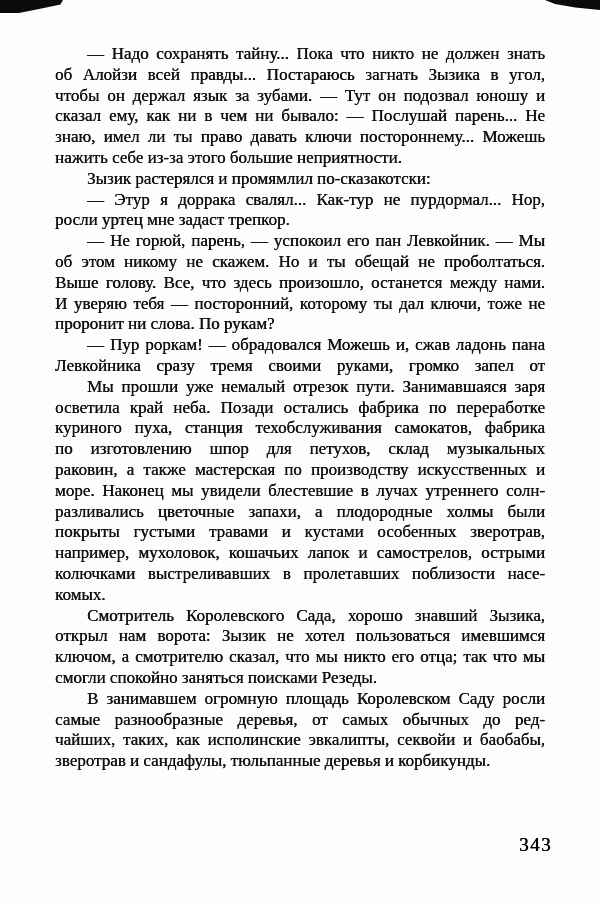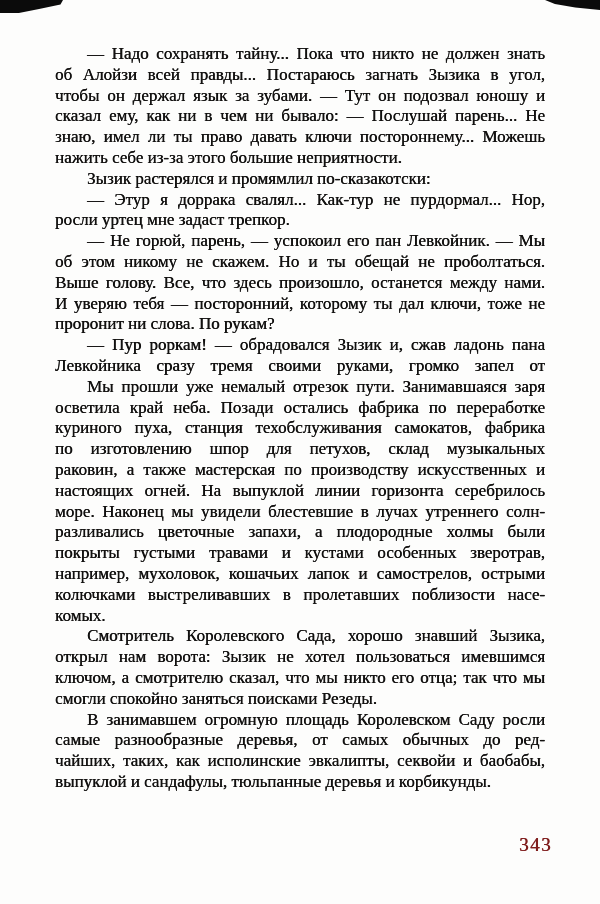--- a/index.html
+++ b/index.html
@@ -43,21 +43,21 @@
   .line.first {
     text-indent: 32px;
   }
   .line.last {
     text-align-last: left;
   }
   .page-number {
     position: absolute;
     top: 834px;
     right: 48px;
-    color: #7f1d1d;
+    color: #000000;
     font-size: 19px;
     letter-spacing: 1.5px;
     text-shadow: 0.4px 0 0 currentColor;
   }
   .artifact {
     position: absolute;
     background: #0b0b0b;
   }
   .artifact-tl {
     left: 0;
@@ -98,45 +98,44 @@
         <div class="line last">росли уртец мне задаст трепкор.</div>
       </div>
       <div class="paragraph">
         <div class="line first">— Не горюй, парень, — успокоил его пан Левкойник. — Мы</div>
         <div class="line">об этом никому не скажем. Но и ты обещай не проболтаться.</div>
         <div class="line">Выше голову. Все, что здесь произошло, останется между нами.</div>
         <div class="line">И уверяю тебя — посторонний, которому ты дал ключи, тоже не</div>
         <div class="line last">проронит ни слова. По рукам?</div>
       </div>
       <div class="paragraph">
-        <div class="line first">— Пур роркам! — обрадовался Зызик и, сжав ладонь пана</div>
+        <div class="line first">— Пур роркам! — обрадовался Можешь и, сжав ладонь пана</div>
         <div class="line">Левкойника сразу тремя своими руками, громко запел от</div>
       </div>
       <div class="paragraph">
         <div class="line first">Мы прошли уже немалый отрезок пути. Занимавшаяся заря</div>
         <div class="line">осветила край неба. Позади остались фабрика по переработке</div>
         <div class="line">куриного пуха, станция техобслуживания самокатов, фабрика</div>
         <div class="line">по изготовлению шпор для петухов, склад музыкальных</div>
         <div class="line">раковин, а также мастерская по производству искусственных и</div>
-        <div class="line">настоящих огней. На выпуклой линии горизонта серебрилось</div>
         <div class="line">море. Наконец мы увидели блестевшие в лучах утреннего солн-</div>
         <div class="line">разливались цветочные запахи, а плодородные холмы были</div>
         <div class="line">покрыты густыми травами и кустами особенных зверотрав,</div>
         <div class="line">например, мухоловок, кошачьих лапок и самострелов, острыми</div>
         <div class="line">колючками выстреливавших в пролетавших поблизости насе-</div>
         <div class="line last">комых.</div>
       </div>
       <div class="paragraph">
         <div class="line first">Смотритель Королевского Сада, хорошо знавший Зызика,</div>
         <div class="line">открыл нам ворота: Зызик не хотел пользоваться имевшимся</div>
         <div class="line">ключом, а смотрителю сказал, что мы никто его отца; так что мы</div>
         <div class="line last">смогли спокойно заняться поисками Резеды.</div>
       </div>
       <div class="paragraph">
         <div class="line first">В занимавшем огромную площадь Королевском Саду росли</div>
         <div class="line">самые разнообразные деревья, от самых обычных до ред-</div>
         <div class="line">чайших, таких, как исполинские эвкалипты, секвойи и баобабы,</div>
-        <div class="line last">выпуклой и сандафулы, тюльпанные деревья и корбикунды.</div>
+        <div class="line last">зверотрав и сандафулы, тюльпанные деревья и корбикунды.</div>
       </div>
     </main>
 
   <div class="page-number">343</div>
 </div>
 
 </body></html>

